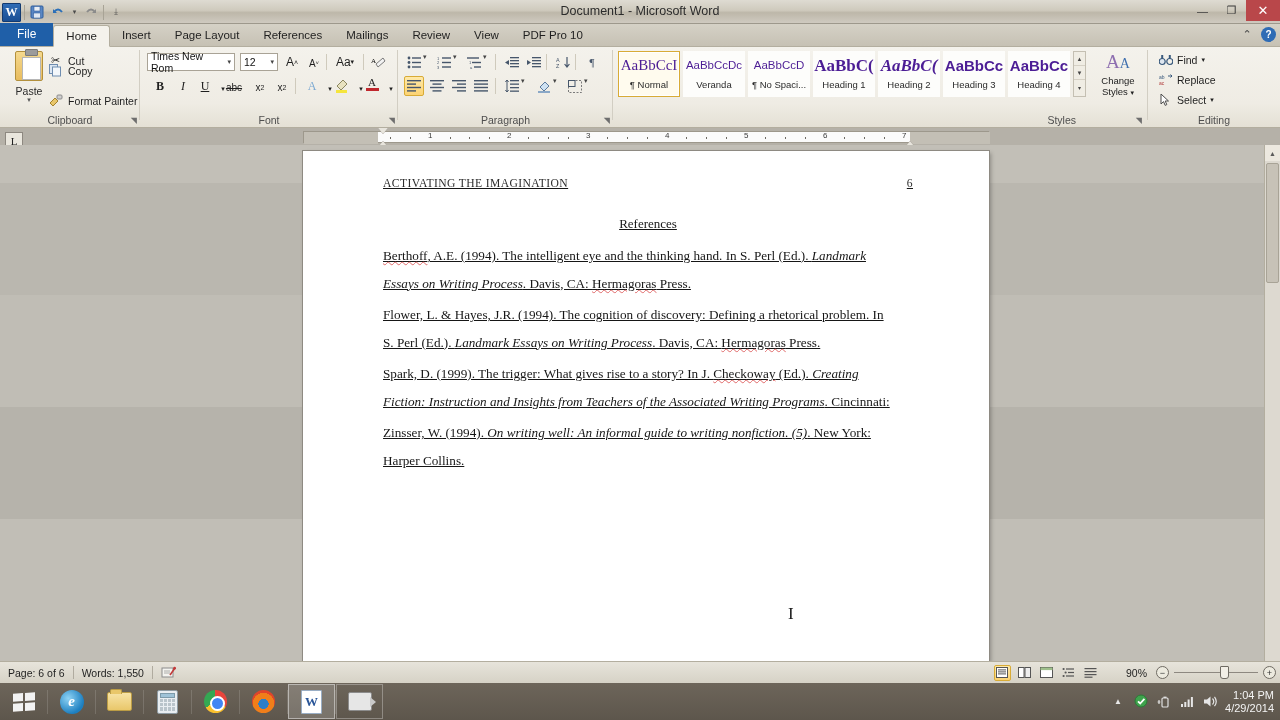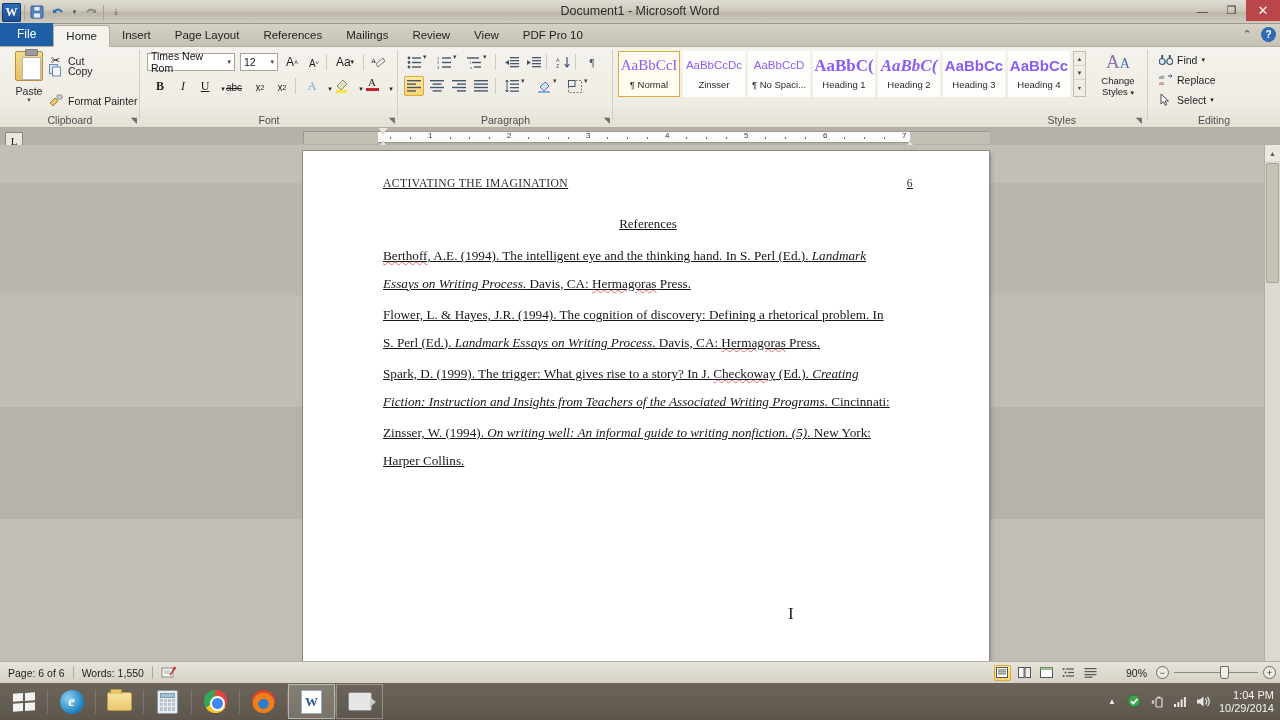--- a/index.html
+++ b/index.html
@@ -113,21 +113,21 @@
   }
   .pbtn.on{background:linear-gradient(to bottom,#ffe9a8,#fcd373);border:1px solid #d8ab36;border-radius:2px;}
   .pcar{position:absolute;font-size:7px;color:#444;top:6px;}
 
   
   .stylebox{
     position:absolute;top:4px;width:62px;height:46px;border:1px solid transparent;
     text-align:center;background:#fdfdfb;
   }
   .stylebox.sel{border:1px solid #d8ab36;background:#fffbee;box-shadow:inset 0 0 0 1px #fff;}
-  .stylebox .prev{height:27px;line-height:27px;font-family:"Liberation Serif",serif;color:#8b5cf6;}
+  .stylebox .prev{height:27px;line-height:27px;font-family:"Liberation Serif",serif;color:#4c1d95;}
   .stylebox .nm{font-size:9.5px;color:#2b2b2b;white-space:nowrap;overflow:hidden;}
   .stylescroll{position:absolute;top:4px;width:13px;height:46px;border:1px solid #c4bfb2;background:#f0ede4;}
   .ss-b{height:14px;display:flex;align-items:center;justify-content:center;font-size:6px;color:#444;border-bottom:1px solid #d6d1c5;}
   .chg{position:absolute;top:4px;width:46px;text-align:center;}
   .chg .bigAA{font-size:19px;font-family:"Liberation Serif",serif;line-height:22px;}
   .chg .lbl{font-size:9.5px;color:#222;line-height:11px;}
 
   
   .ed-item{position:absolute;font-size:10.5px;color:#1f1f1f;display:flex;align-items:center;gap:4px;}
 
@@ -525,21 +525,21 @@
     </div>
     <div class="grp-sep" style="left:612px;"></div>
 
     <div class="grp" style="left:613px;width:535px;">
       <div class="stylebox sel" style="left:5px;">
         <div class="prev" style="font-size:15px;">AaBbCcI</div>
         <div class="nm">¶ Normal</div>
       </div>
       <div class="stylebox" style="left:70px;">
         <div class="prev" style="font-size:11.5px;font-family:'Liberation Sans',sans-serif;">AaBbCcDc</div>
-        <div class="nm">Zinsser</div>
+        <div class="nm">Veranda</div>
       </div>
       <div class="stylebox" style="left:135px;">
         <div class="prev" style="font-size:11.5px;font-family:'Liberation Sans',sans-serif;">AaBbCcD</div>
         <div class="nm">¶ No Spaci...</div>
       </div>
       <div class="stylebox" style="left:200px;">
         <div class="prev" style="font-size:17px;font-weight:bold;">AaBbC(</div>
         <div class="nm">Heading 1</div>
       </div>
       <div class="stylebox" style="left:265px;">
@@ -825,18 +825,18 @@
       </div>
       <div class="tray-ico">
         <svg width="15" height="13" viewBox="0 0 15 13">
             <path d="M1 4.5 L4 4.5 L7.5 1.5 L7.5 11.5 L4 8.5 L1 8.5 Z" fill="#e6e6e6"></path>
             <path d="M9.5 3.5 Q12 6.5 9.5 9.5" stroke="#e6e6e6" stroke-width="1.2" fill="none"></path>
             <path d="M11.5 1.8 Q15 6.5 11.5 11.2" stroke="#e6e6e6" stroke-width="1.2" fill="none"></path>
           </svg>
       </div>
       <div class="clock">
         <div>1:04 PM</div>
-        <div>10/29/2014</div>
+        <div>4/29/2014</div>
       </div>
     </div>
   </div>
 
 </div>
 
 </body></html>

